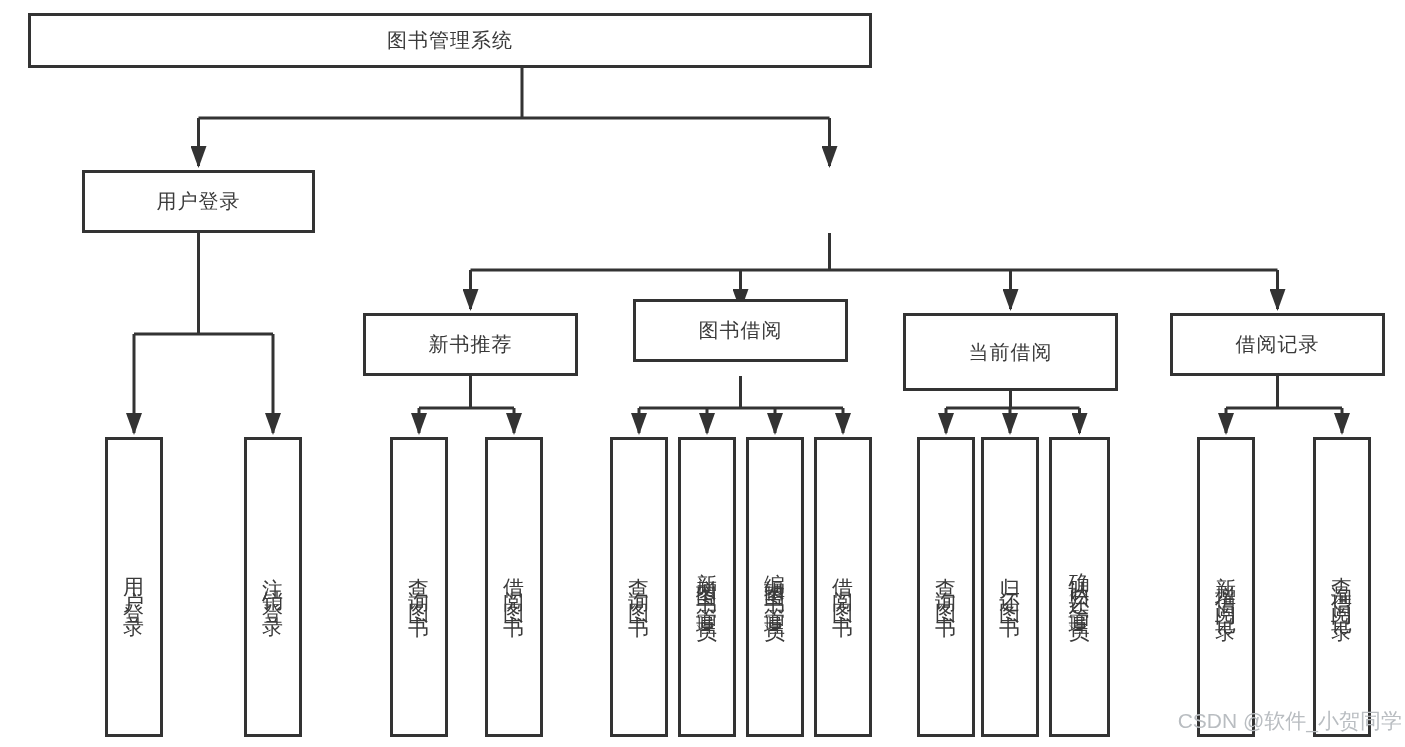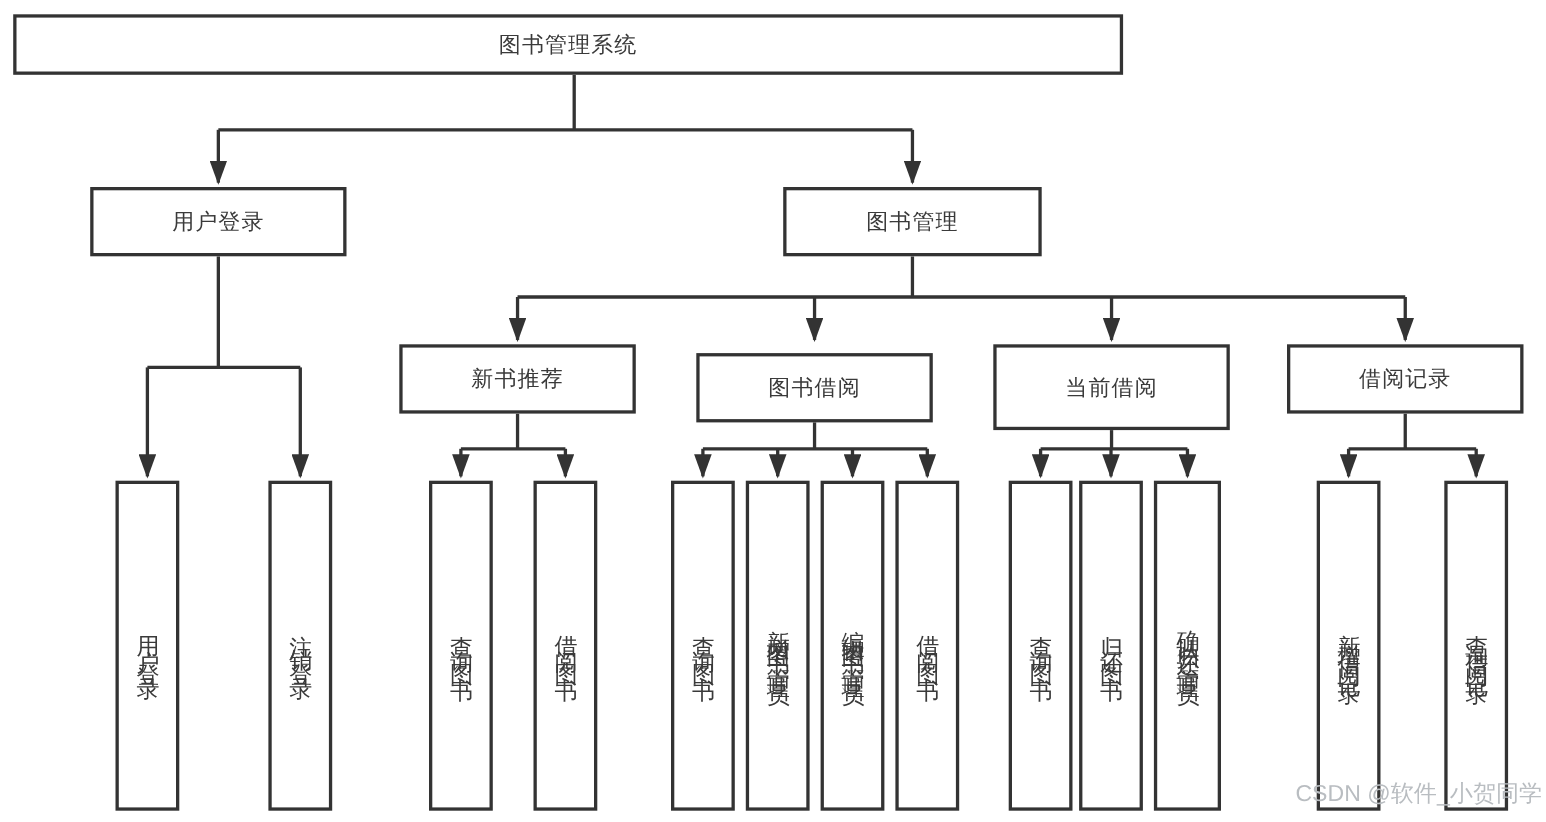--- a/index.html
+++ b/index.html
@@ -100,35 +100,32 @@
       <line x1="1079.5" y1="408" x2="1079.5" y2="433" marker-end="url(#arrow)"></line>
     </g>
 
     <g>
       <path d="M1277.5 376 V408 M1226 408 H1342"></path>
       <line x1="1226" y1="408" x2="1226" y2="433" marker-end="url(#arrow)"></line>
       <line x1="1342" y1="408" x2="1342" y2="433" marker-end="url(#arrow)"></line>
     </g>
   </svg>
 
-  <div class="box h" style="left:12px;top:13px;width:1009px;height:55px">
+  <div class="box h" style="left:28px;top:13px;width:844px;height:55px">
     <span>图书管理系统</span>
   </div>
 
   <div class="box h" style="left:82px;top:170px;width:233px;height:63px">
     <span>用户登录</span>
   </div>
-  <div class="box h" style="left:712px;top:170px;width:235px;height:63px">
-    <span>图书管理</span>
-  </div>
 
   <div class="box h" style="left:363px;top:313px;width:215px;height:63px">
     <span>新书推荐</span>
   </div>
-  <div class="box h" style="left:633px;top:321px;width:215px;height:63px">
+  <div class="box h" style="left:633px;top:299px;width:215px;height:63px">
     <span>图书借阅</span>
   </div>
   <div class="box h" style="left:903px;top:313px;width:215px;height:78px">
     <span>当前借阅</span>
   </div>
   <div class="box h" style="left:1170px;top:313px;width:215px;height:63px">
     <span>借阅记录</span>
   </div>
 
   <div class="box v" style="left:105px;top:437px;width:58px;height:300px">

